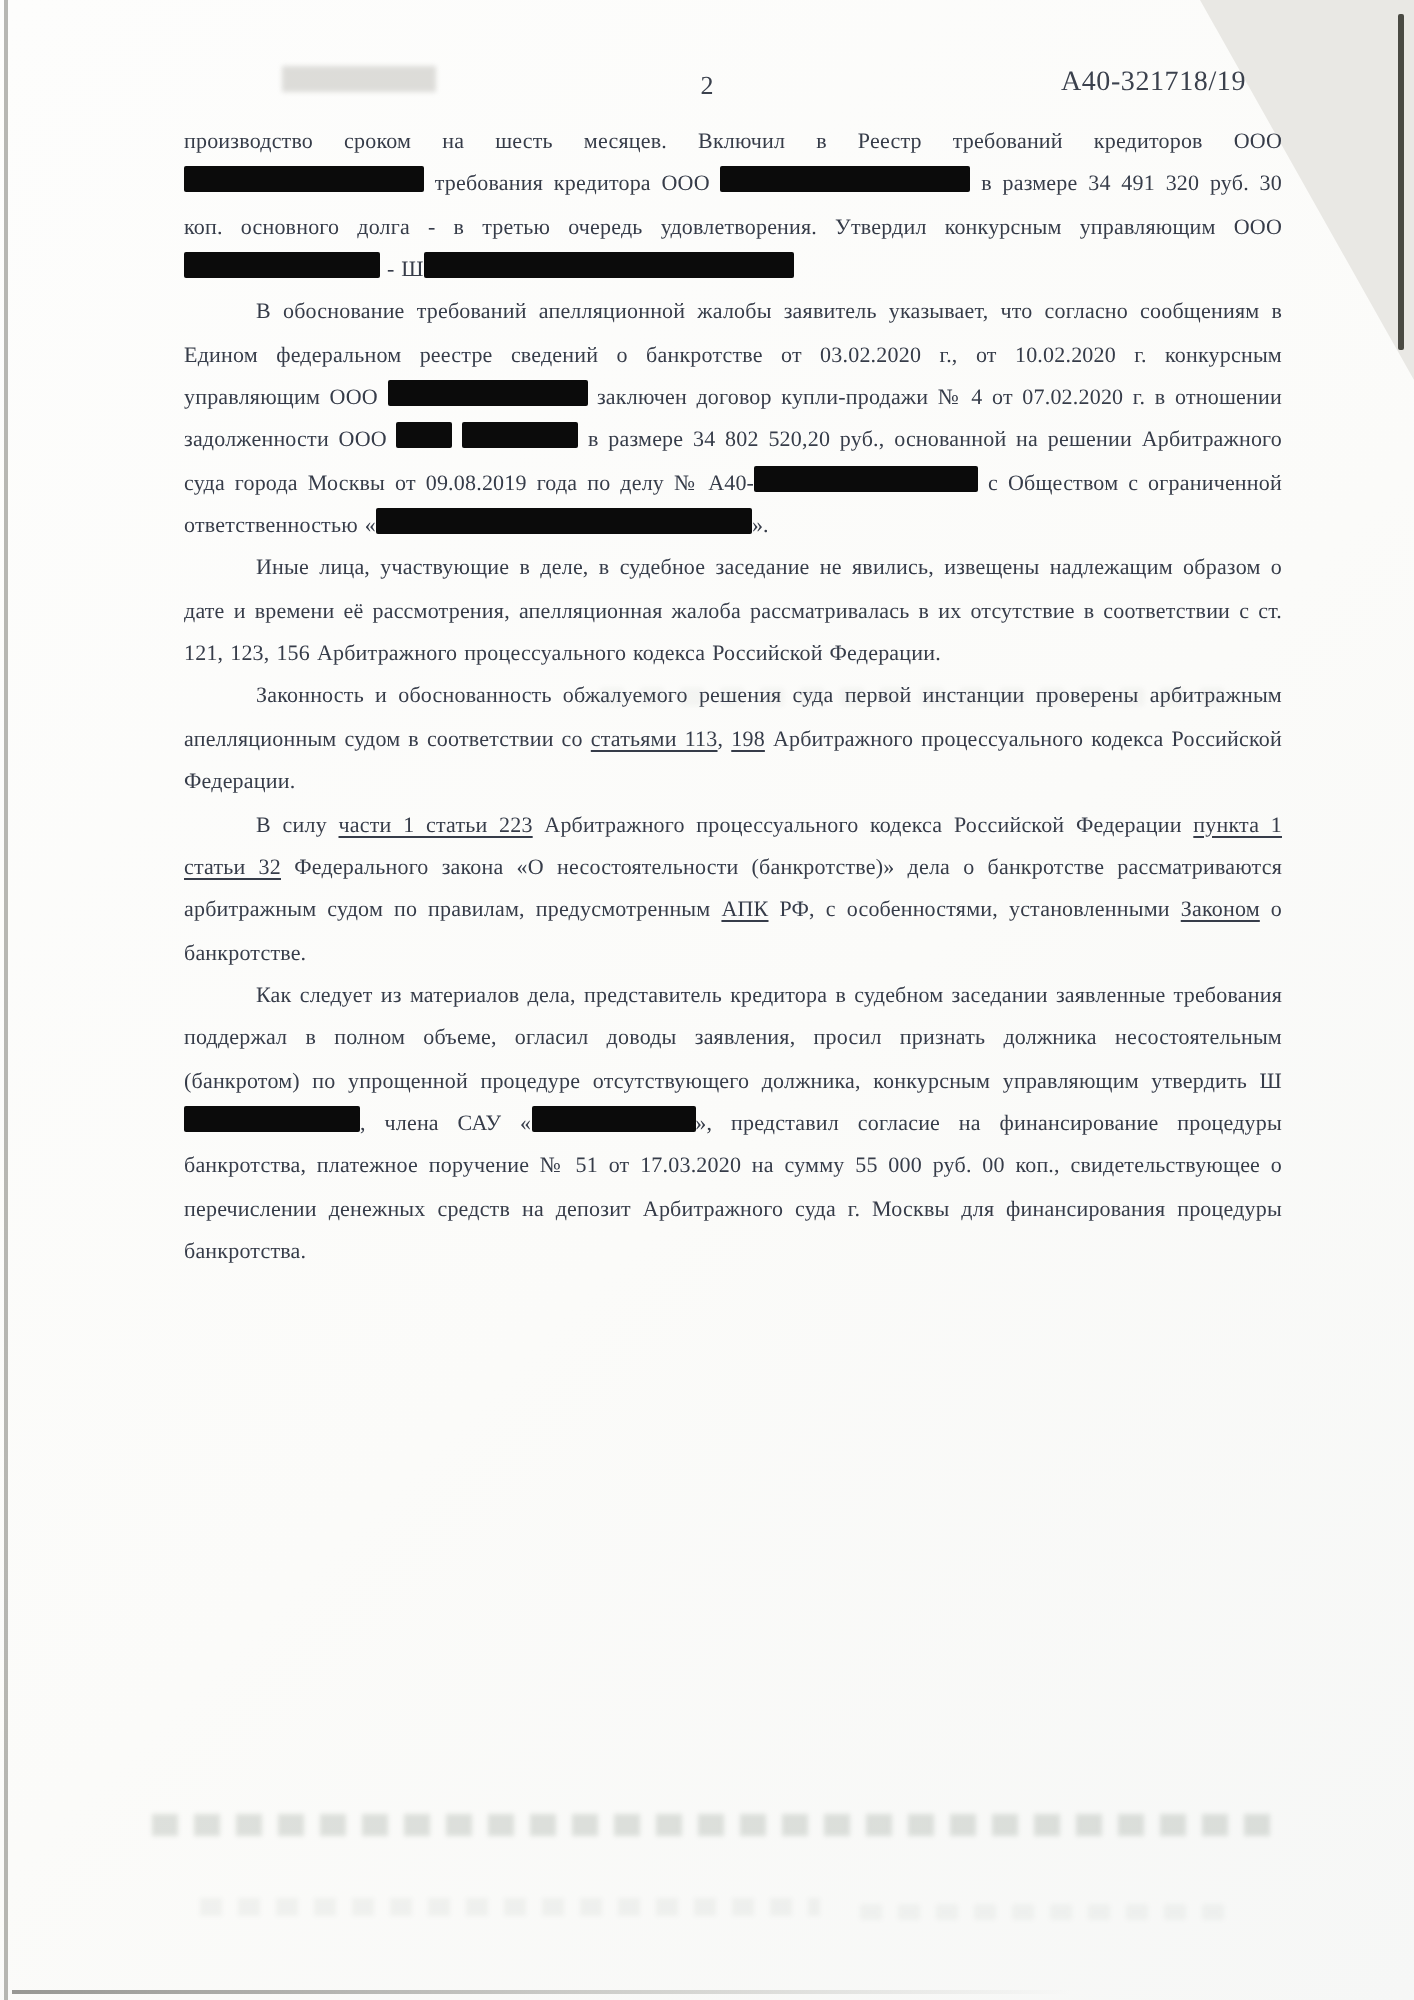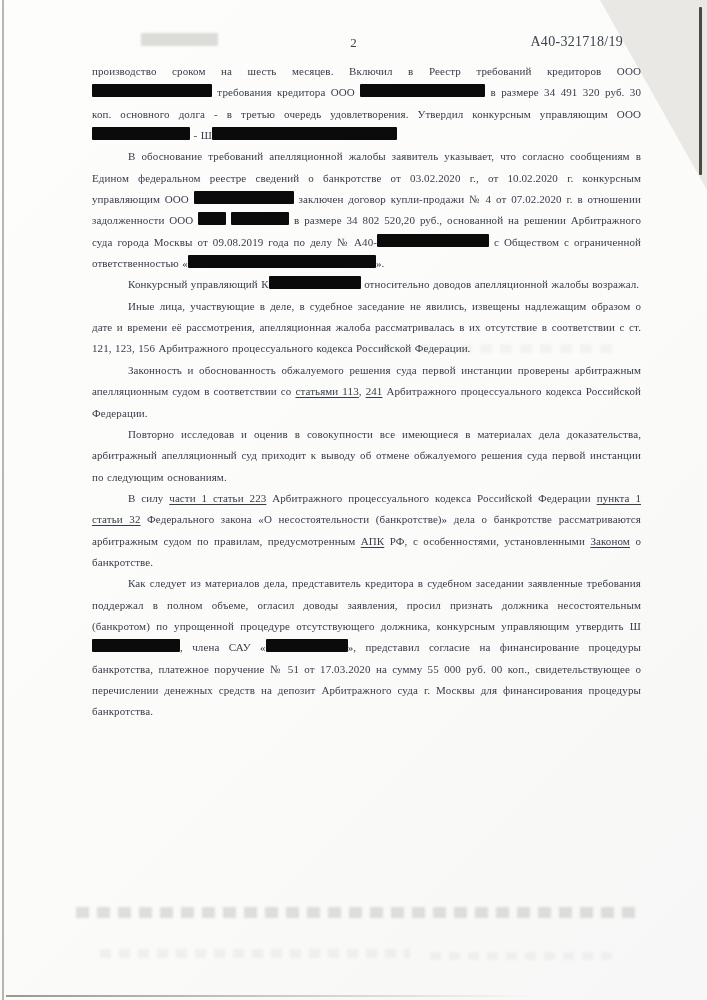--- a/index.html
+++ b/index.html
@@ -56,20 +56,18 @@
   <div class="ghost ghost-line-a"></div>
   <div class="ghost ghost-line-b"></div>
   <div class="ghost ghost-line-c"></div>
 
   <div class="hdr-page-number">2</div>
   <div class="hdr-case-number">А40-321718/19</div>
 
   <div class="doc-body">
       <p class="para">производство сроком на шесть месяцев. Включил в Реестр требований кредиторов ООО <span class="redact" style="width: 120px;"></span> требования кредитора ООО <span class="redact" style="width: 125px;"></span> в размере 34 491 320 руб. 30 коп. основного долга - в третью очередь удовлетворения. Утвердил конкурсным управляющим ООО <span class="redact" style="width: 98px;"></span> - Ш<span class="redact" style="width: 185px;"></span></p>
       <p class="para indent">В обоснование требований апелляционной жалобы заявитель указывает, что согласно сообщениям в Едином федеральном реестре сведений о банкротстве от 03.02.2020 г., от 10.02.2020 г. конкурсным управляющим ООО <span class="redact" style="width: 100px;"></span> заключен договор купли-продажи № 4 от 07.02.2020 г. в отношении задолженности ООО <span class="redact" style="width: 28px;"></span> <span class="redact" style="width: 58px;"></span> в размере 34 802 520,20 руб., основанной на решении Арбитражного суда города Москвы от 09.08.2019 года по делу № А40-<span class="redact" style="width: 112px;"></span> с Обществом с ограниченной ответственностью «<span class="redact" style="width: 188px;"></span>».</p>
-      <p class="para indent">Конкурсный управляющий К<span class="redact" style="width: 92px;"></span> относительно доводов апелляционной жалобы возражал.</p>
       <p class="para indent">Иные лица, участвующие в деле, в судебное заседание не явились, извещены надлежащим образом о дате и времени её рассмотрения, апелляционная жалоба рассматривалась в их отсутствие в соответствии с ст. 121, 123, 156 Арбитражного процессуального кодекса Российской Федерации.</p>
-      <p class="para indent">Законность и обоснованность обжалуемого решения суда первой инстанции проверены арбитражным апелляционным судом в соответствии со <span class="uline">статьями 113</span>, <span class="uline">241</span> Арбитражного процессуального кодекса Российской Федерации.</p>
-      <p class="para indent">Повторно исследовав и оценив в совокупности все имеющиеся в материалах дела доказательства, арбитражный апелляционный суд приходит к выводу об отмене обжалуемого решения суда первой инстанции по следующим основаниям.</p>
+      <p class="para indent">Законность и обоснованность обжалуемого решения суда первой инстанции проверены арбитражным апелляционным судом в соответствии со <span class="uline">статьями 113</span>, <span class="uline">198</span> Арбитражного процессуального кодекса Российской Федерации.</p>
       <p class="para indent">В силу <span class="uline">части 1 статьи 223</span> Арбитражного процессуального кодекса Российской Федерации <span class="uline">пункта 1 статьи 32</span> Федерального закона «О несостоятельности (банкротстве)» дела о банкротстве рассматриваются арбитражным судом по правилам, предусмотренным <span class="uline">АПК</span> РФ, с особенностями, установленными <span class="uline">Законом</span> о банкротстве.</p>
       <p class="para indent">Как следует из материалов дела, представитель кредитора в судебном заседании заявленные требования поддержал в полном объеме, огласил доводы заявления, просил признать должника несостоятельным (банкротом) по упрощенной процедуре отсутствующего должника, конкурсным управляющим утвердить Ш<span class="redact" style="width: 88px;"></span>, члена САУ «<span class="redact" style="width: 82px;"></span>», представил согласие на финансирование процедуры банкротства, платежное поручение № 51 от 17.03.2020 на сумму 55 000 руб. 00 коп., свидетельствующее о перечислении денежных средств на депозит Арбитражного суда г. Москвы для финансирования процедуры банкротства.</p>
     </div>
 </div>
 
 </body></html>

